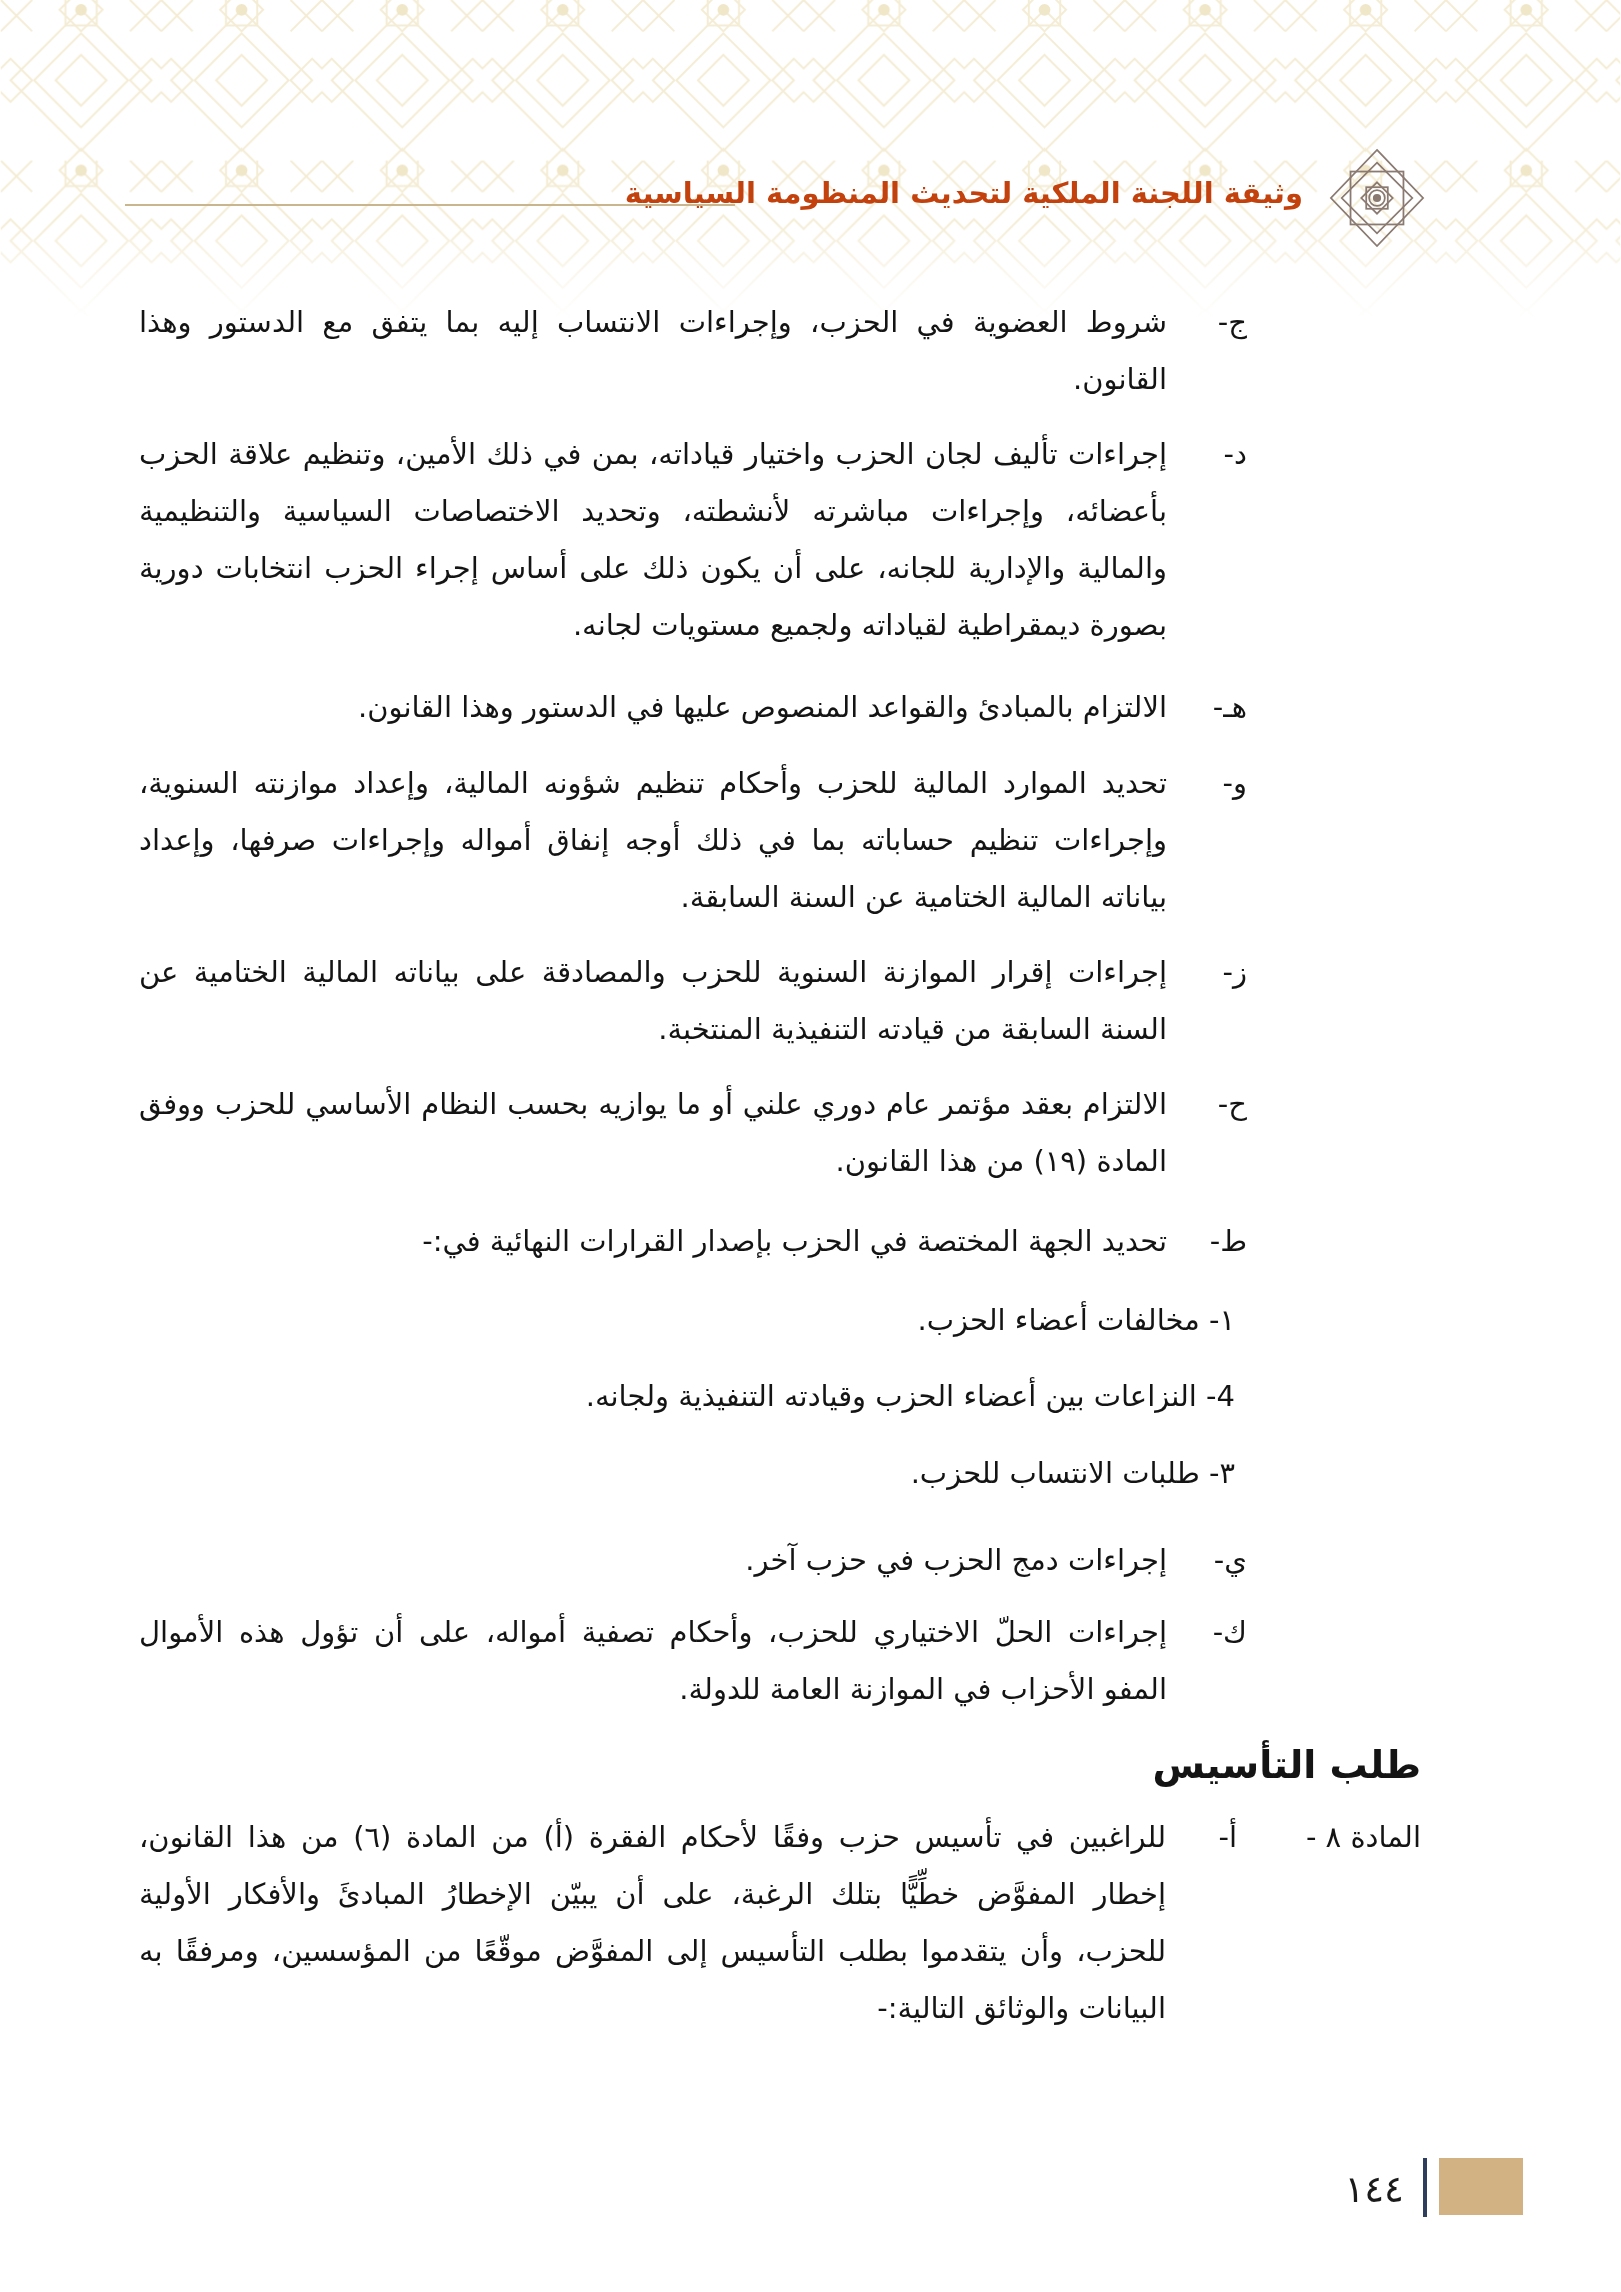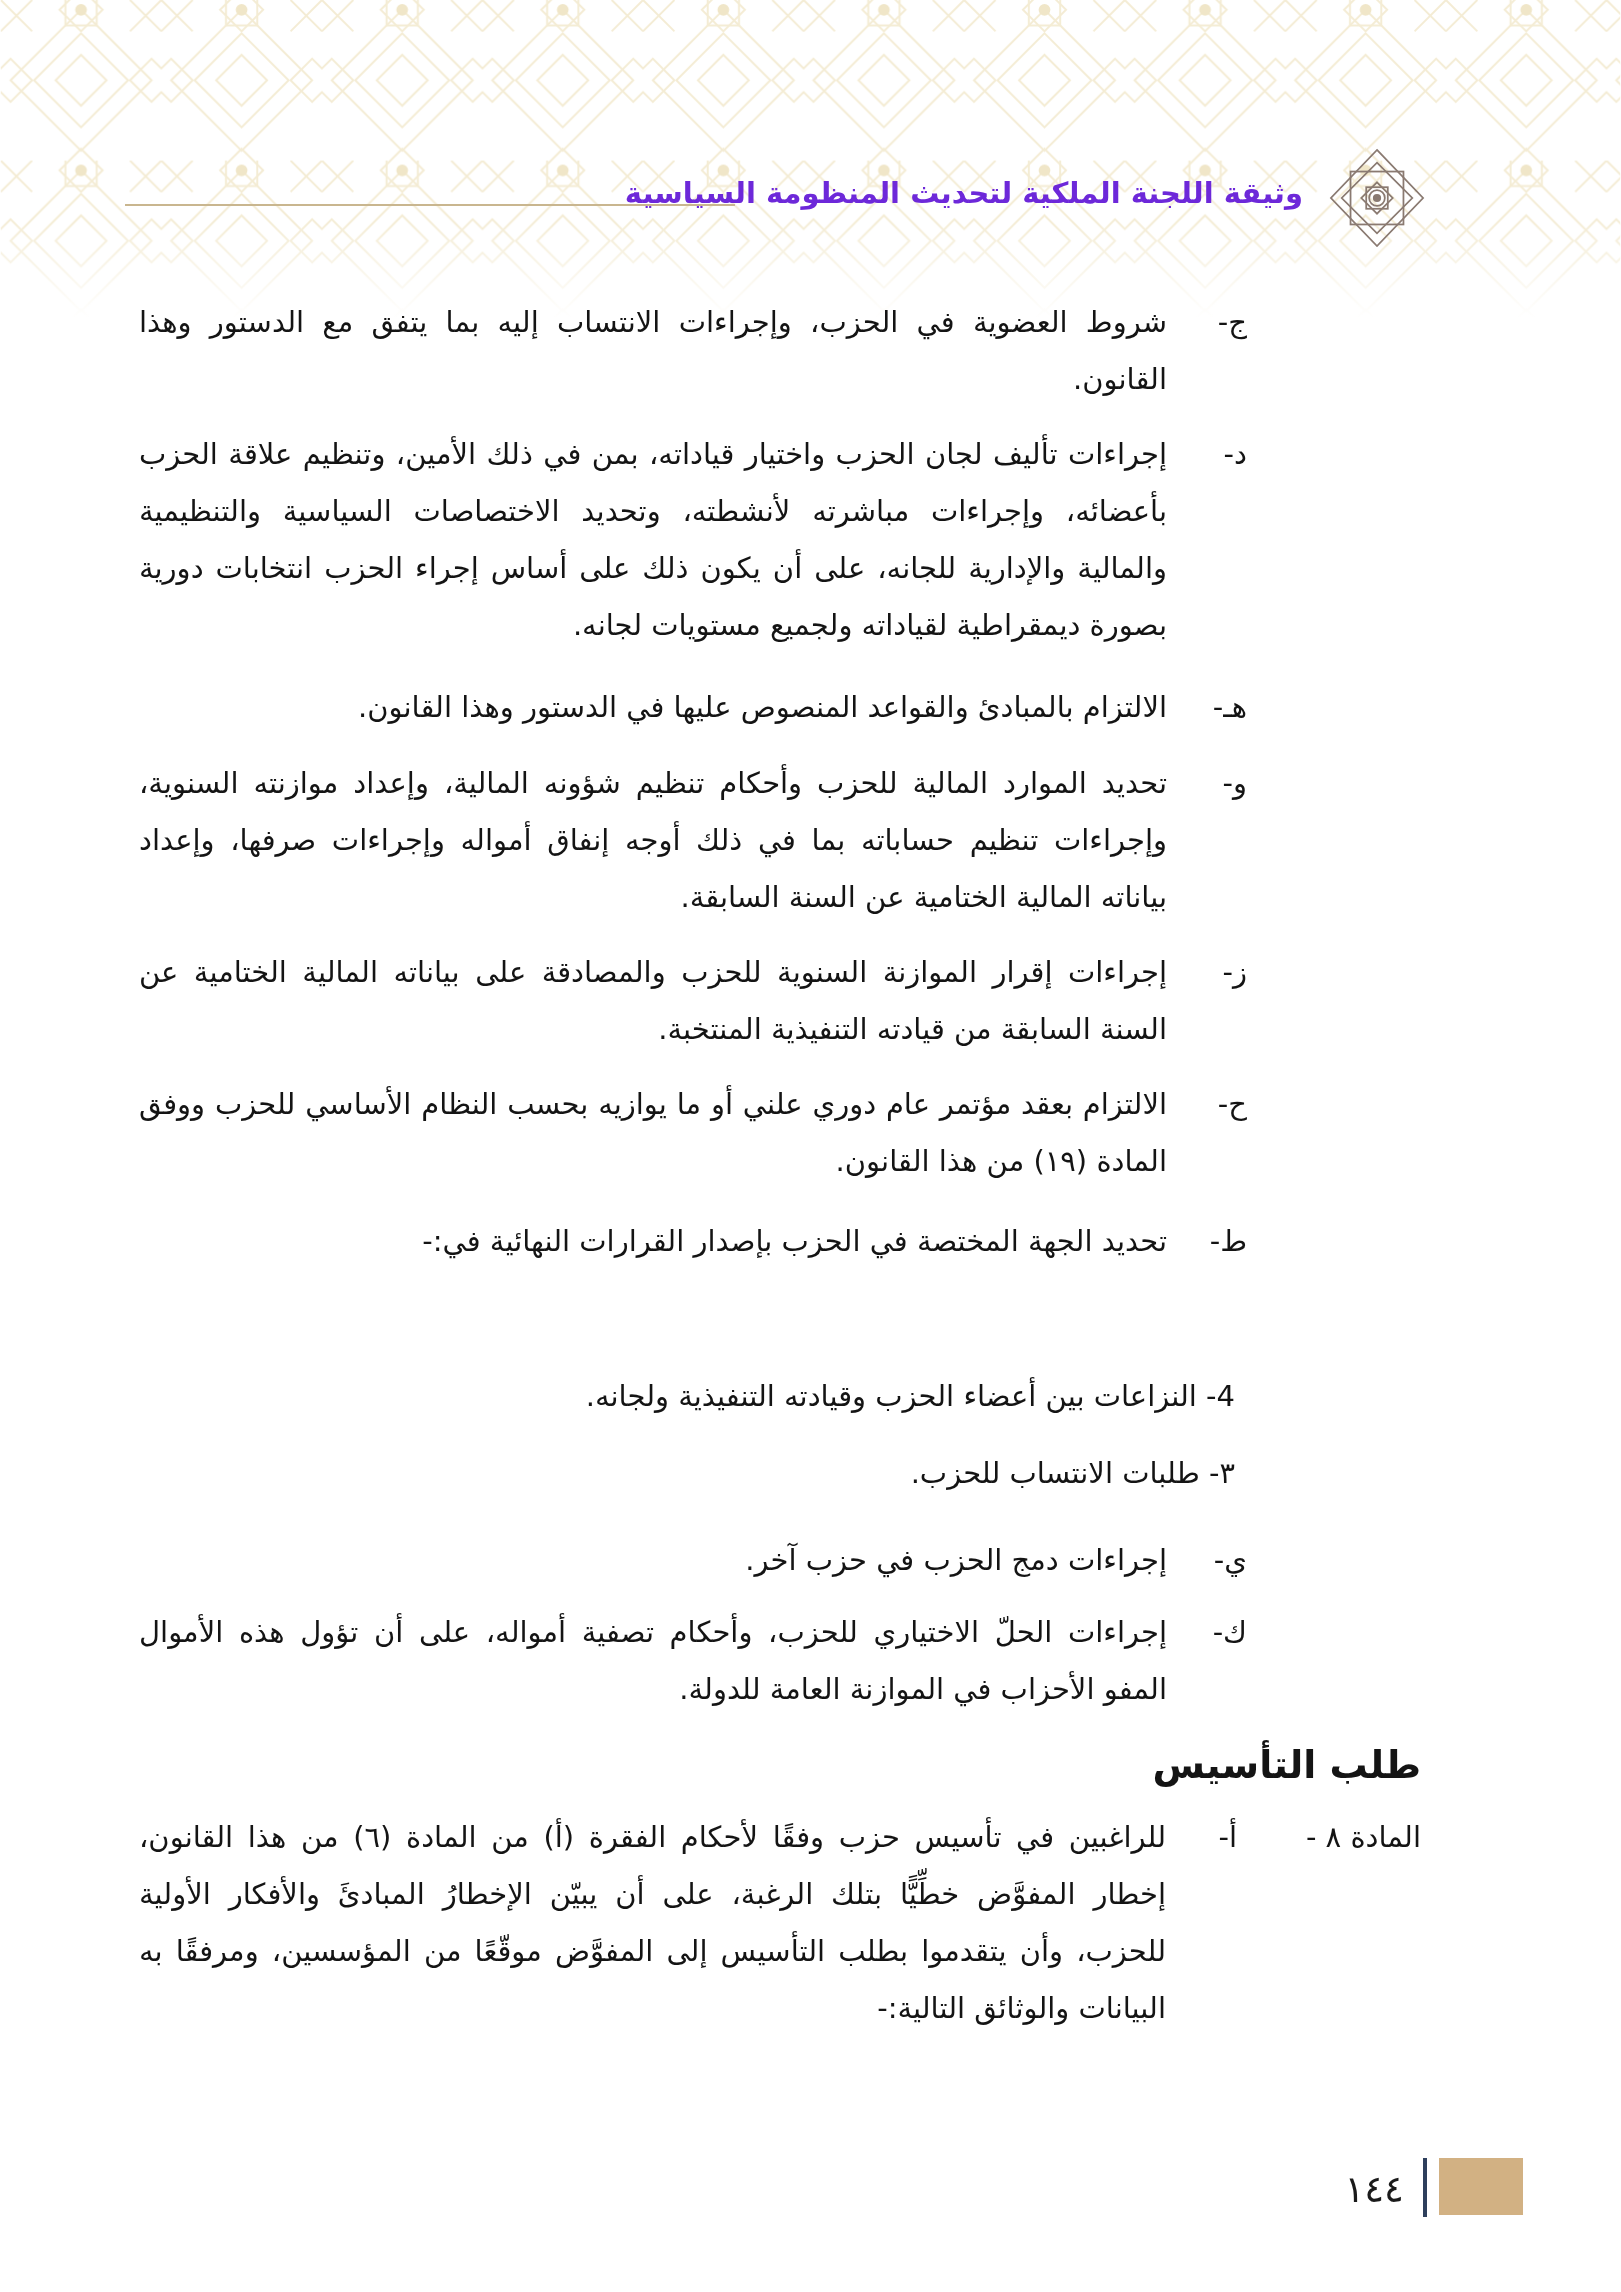--- a/index.html
+++ b/index.html
@@ -12,21 +12,21 @@
     font-family:"DejaVu Sans", sans-serif;
     color:#141414;
   }
   
   .header-band{position:absolute;top:0;left:0;width:1621px;height:328px;}
   .pattern-fade{position:absolute;top:221px;left:0;width:1621px;height:108px;
     background:linear-gradient(to bottom, rgba(255,255,255,0), #ffffff 90%);}
   .header-rule{position:absolute;top:204px;left:125px;width:610px;height:2px;background:#c9b68f;}
   .header-title{
     position:absolute;top:176px;right:318px;
-    font-size:29px;font-weight:bold;color:#6d28d9;white-space:nowrap;letter-spacing:0;
+    font-size:29px;font-weight:bold;color:#c2410c;white-space:nowrap;letter-spacing:0;
   }
   .ornament{position:absolute;top:147px;left:1328px;width:98px;height:102px;}
   
   .item{position:absolute;right:374px;width:1108px;font-size:29px;line-height:57px;}
   .marker{position:absolute;right:0;top:0;width:80px;text-align:right;}
   .itext{margin:0 80px 0 0;text-align:justify;text-align-last:right;}
   .subitem{position:absolute;right:386px;font-size:29px;line-height:57px;white-space:nowrap;}
   .section-heading{position:absolute;right:200px;font-size:38px;font-weight:bold;line-height:57px;}
   .article{position:absolute;right:200px;width:1282px;font-size:29px;line-height:57px;}
   .art-label{position:absolute;right:0;top:0;width:169px;text-align:right;white-space:nowrap;}
@@ -109,20 +109,21 @@
   <div class="item" style="top:1076px">
     <span class="marker">ح-</span>
     <p class="itext">الالتزام بعقد مؤتمر عام دوري علني أو ما يوازيه بحسب النظام الأساسي للحزب ووفق المادة (١٩) من هذا القانون.</p>
   </div>
 
   <div class="item" style="top:1213px">
     <span class="marker">ط-</span>
     <p class="itext">تحديد الجهة المختصة في الحزب بإصدار القرارات النهائية في:-</p>
   </div>
 
+  <div class="subitem" style="top:1292px">١- مخالفات أعضاء الحزب.</div>
   <div class="subitem" style="top:1368px">4- النزاعات بين أعضاء الحزب وقيادته التنفيذية ولجانه.</div>
   <div class="subitem" style="top:1445px">٣- طلبات الانتساب للحزب.</div>
 
   <div class="item" style="top:1532px">
     <span class="marker">ي-</span>
     <p class="itext">إجراءات دمج الحزب في حزب آخر.</p>
   </div>
 
   <div class="item" style="top:1604px">
     <span class="marker">ك-</span>

